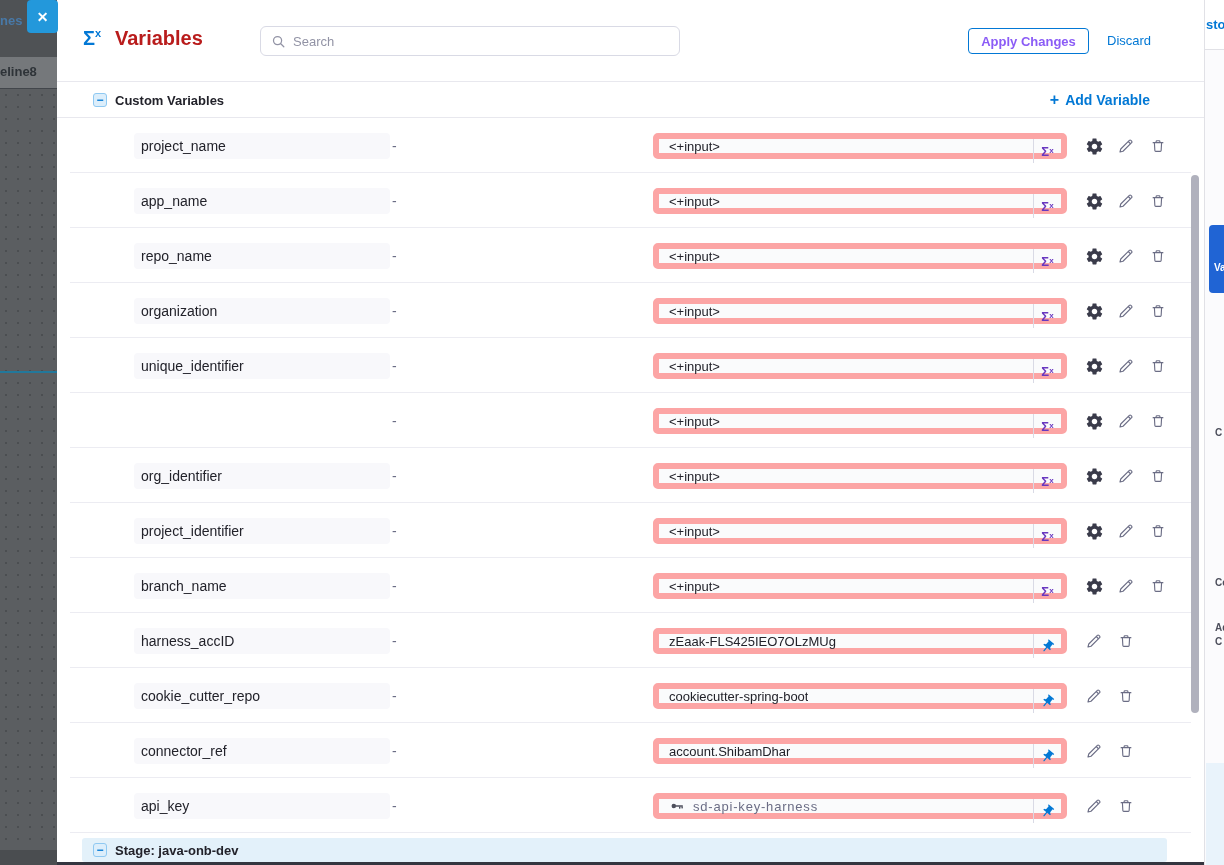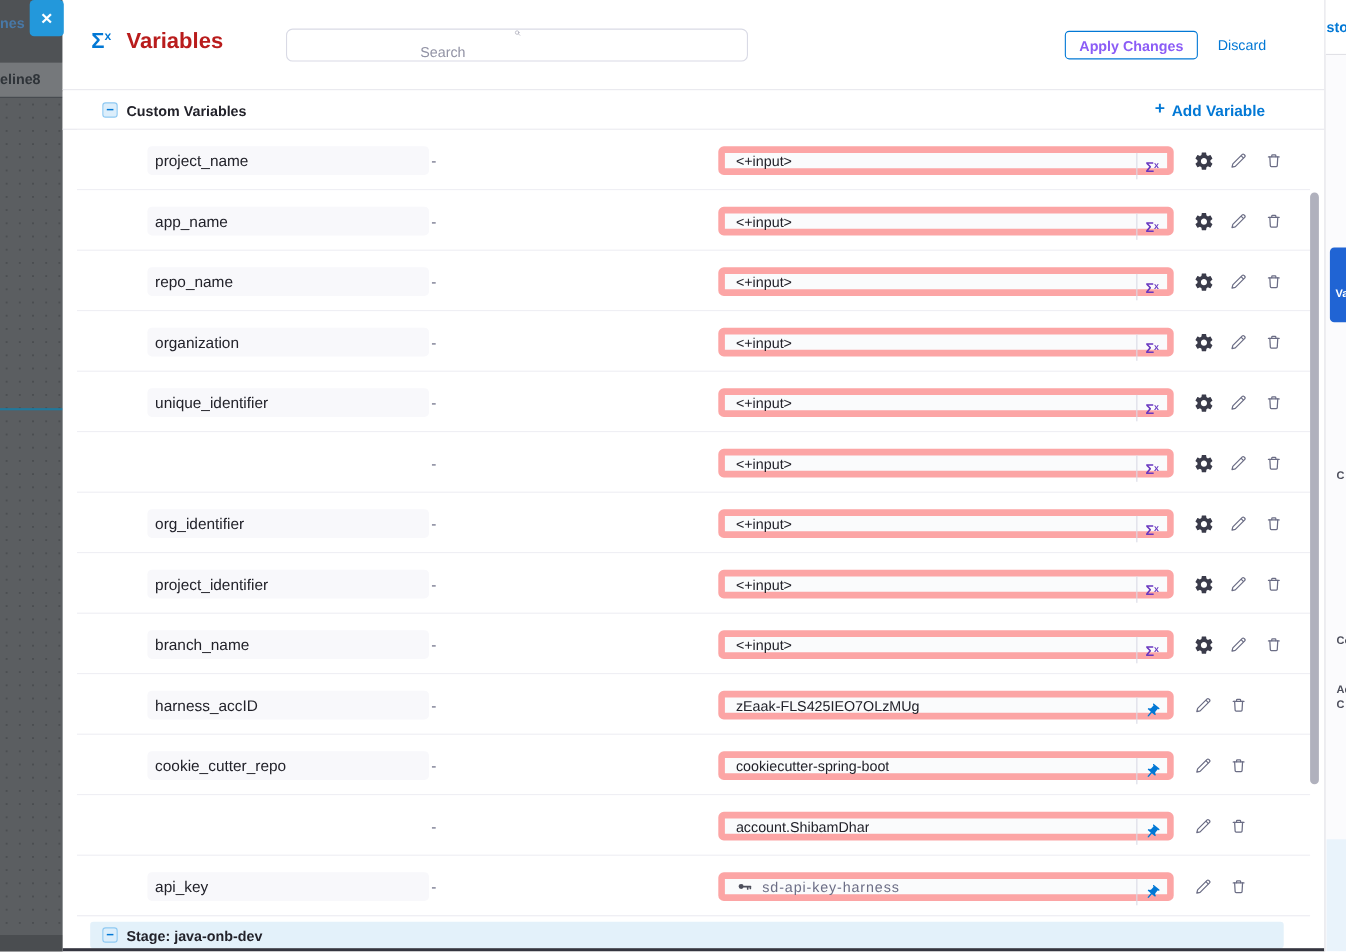--- a/index.html
+++ b/index.html
@@ -23,21 +23,21 @@
     color:#fff; font-size:14px; font-weight:700; cursor:pointer; }
 
   
   .drawer { position:absolute; left:57px; top:0; width:1147px; height:865px; background:#fff; }
 
   .dheader { position:absolute; left:0; top:0; width:100%; height:82px; background:#fff; border-bottom:1px solid #E8E8EE; }
   .logo-sigma { position:absolute; left:26px; top:28px; font-size:20px; font-weight:700; color:#0278D5; line-height:1; }
   .logo-sigma sup { font-size:11px; font-weight:700; }
   .dtitle { position:absolute; left:58px; top:27px; font-size:20px; font-weight:700; color:#b91c1c; }
   .searchbox { position:absolute; left:203px; top:26px; width:420px; height:30px; background:#fff;
-    border:1px solid #D9DAE5; border-radius:6px; display:flex; align-items:center; padding:0 10px; gap:7px;flex-direction:column; }
+    border:1px solid #D9DAE5; border-radius:6px; display:flex; align-items:center; padding:0 10px; gap:7px; }
   .searchbox input { border:none; outline:none; flex:1; font-size:13px; color:#22222A; font-family:"Liberation Sans",sans-serif; background:transparent; }
   .searchbox input::placeholder { color:#9293A5; }
   .btn-apply { position:absolute; left:911px; top:28px; width:121px; height:26px; background:#fff;
     border:1px solid #0278D5; border-radius:4px; color:#8b5cf6; font-size:13px; font-weight:600;
     display:flex; align-items:center; justify-content:center; cursor:pointer; }
   .btn-discard { position:absolute; left:1050px; top:33px; font-size:13px; font-weight:500; color:#0278D5; cursor:pointer; }
 
   .section-hdr { position:absolute; left:0; top:83px; width:100%; height:35px; border-bottom:1px solid #E8E8EE; background:#fff; }
   .minus-box { display:inline-flex; width:14px; height:14px; background:#DCEEFB; border:1px solid #8FC9F2;
     border-radius:3px; color:#0278D5; font-size:12px; line-height:11px; align-items:center; justify-content:center; font-weight:700; }
@@ -482,20 +482,21 @@
       <span class="icon-btn">
         <svg width="18" height="18" viewBox="0 0 24 24" fill="none" stroke="#6B6D85" stroke-width="1.5" stroke-linecap="round" stroke-linejoin="round">
                 <path d="M5.5 7.5h13"></path>
                 <path d="M9.5 7.3V6a1 1 0 0 1 1-1h3a1 1 0 0 1 1 1v1.3"></path>
                 <path d="M7.2 7.5l.6 10.6a1.2 1.2 0 0 0 1.2 1.1h6a1.2 1.2 0 0 0 1.2-1.1l.6-10.6"></path>
               </svg>
       </span>
     </div>
   </div>
         <div class="vrow fixed">
+    <span class="pill">connector_ref</span>
     <span class="dash">-</span>
     <div class="vinput">
 
       <span class="vval">account.ShibamDhar</span>
 
       <span class="suffix sfx-pin">
         <svg width="15" height="15" viewBox="0 0 24 24" fill="#0278D5">
                 <g transform="rotate(40 12 12)">
                   <path d="M16 9V4h1c.55 0 1-.45 1-1s-.45-1-1-1H7c-.55 0-1 .45-1 1s.45 1 1 1h1v5c0 1.66-1.34 3-3 3v2h5.97v7l1 1 1-1v-7H19v-2c-1.66 0-3-1.34-3-3z"></path>
                 </g>

